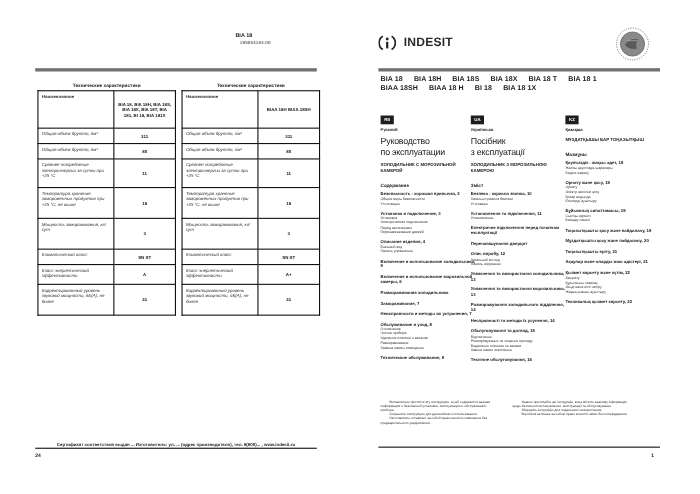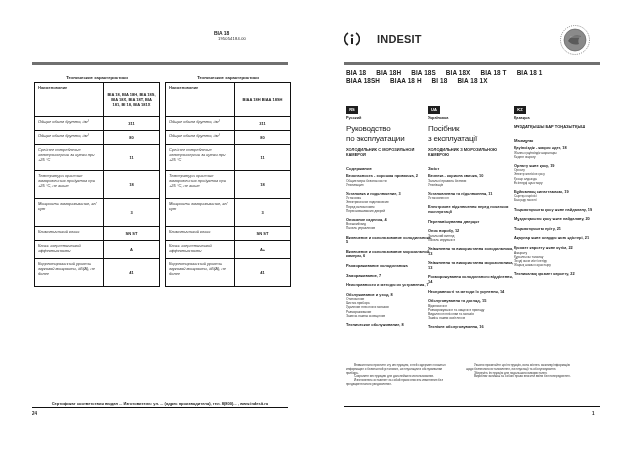--- a/index.html
+++ b/index.html
@@ -33,21 +33,21 @@
   table.spec tr.h5 td { height: 28px; }
   table.spec tr.h6 td { height: 14px; }
   table.spec tr.h7 td { height: 18px; }
   table.spec tr.h8 td { height: 28px; }
 
   .footer-note { position: absolute; left: 32px; top: 401px; width: 256px; text-align: center; font-size: 4px; font-weight: bold; color: #222; }
   .left-footer-rule { position: absolute; left: 32px; top: 407px; width: 256px; height: 1px; background: #111; }
   .page-num-left { position: absolute; left: 32px; top: 411px; font-size: 4.5px; font-weight: bold; }
 
   
-  .brand { position: absolute; left: 26px; top: 31px; display: flex; align-items: center; gap: 17px; }
+  .brand { position: absolute; left: 26px; top: 31px; display: flex; align-items: center; gap: 7px; }
   .brand-mark { width: 16px; height: 16px; position: relative; }
   .brand-word { font-size: 11px; font-weight: bold; letter-spacing: 0.2px; color: #2a2a2a; }
   .seal { position: absolute; left: 241px; top: 24px; width: 32px; height: 32px; }
   .right-bar { position: absolute; left: 26px; top: 62px; width: 256px; height: 3px; background: #707070; }
 
   .models { position: absolute; left: 28px; top: 69px; width: 256px; font-size: 6.4px; font-weight: bold; line-height: 8px; color: #222; letter-spacing: 0.1px; }
   .models .row { display: flex; gap: 10px; white-space: nowrap; }
 
   .col { position: absolute; top: 97px; width: 86px; }
   .col.c1 { left: 28px; }

